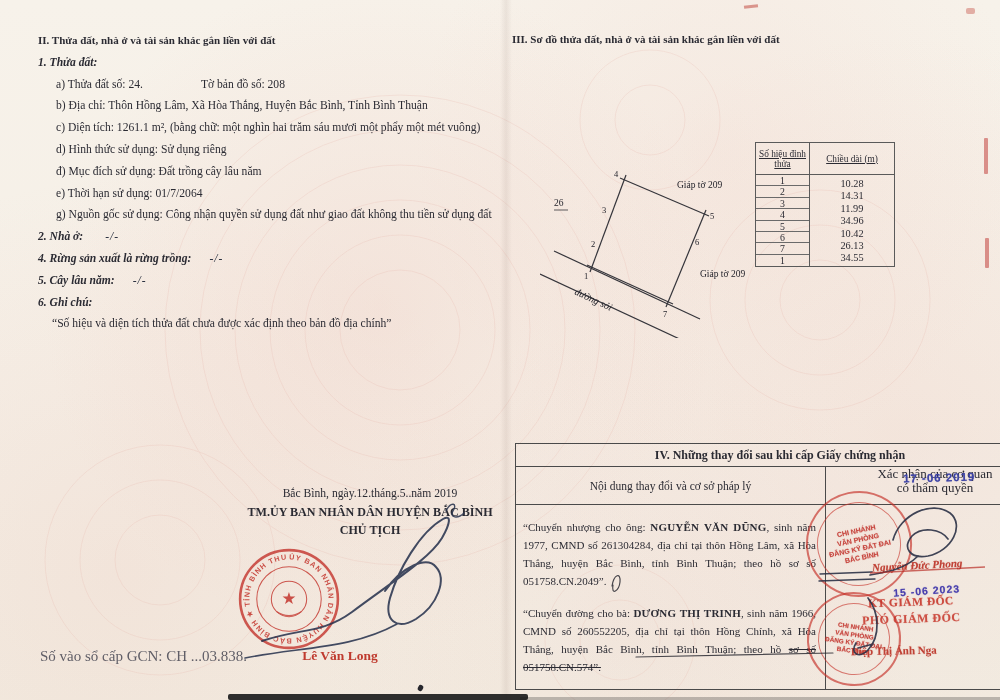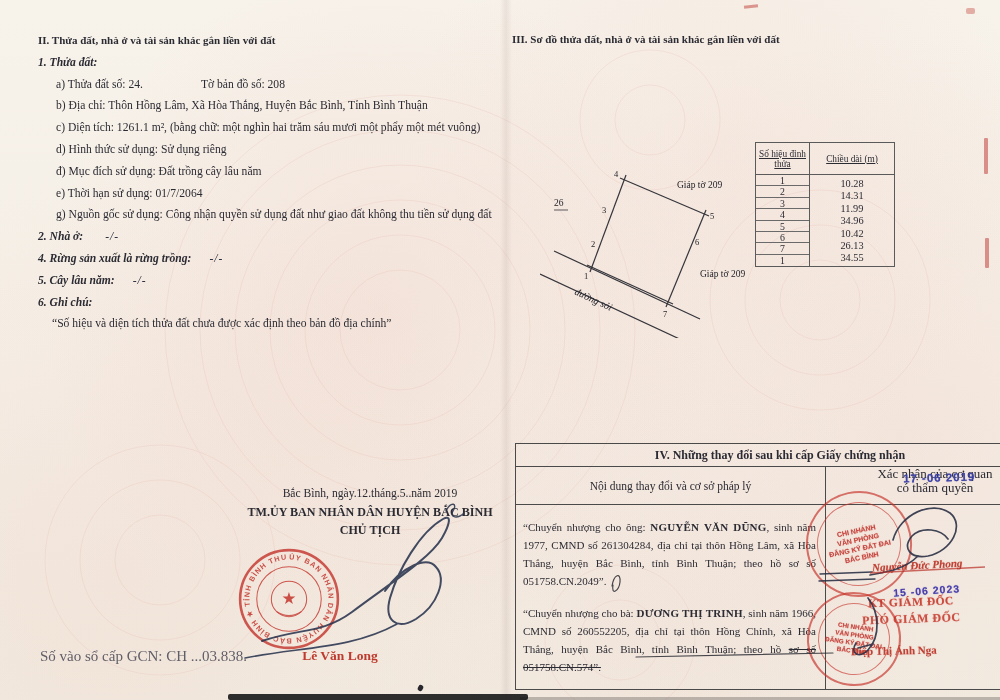--- a/index.html
+++ b/index.html
@@ -238,21 +238,21 @@
         <span><span>Xác nhận của cơ quan</span><br>
         <span>có thẩm quyền</span></span>
       </div>
     </div>
     <div id="sec4-body">
       <div class="c1">
         <div class="entry">
           <span>“Chuyển nhượng cho ông: </span><b>NGUYỄN VĂN DŨNG</b><span>, sinh năm 1977, CMND số 261304284, địa chỉ tại thôn Hồng Lâm, xã Hòa Thắng, huyện Bắc Bình, tỉnh Bình Thuận; theo hồ sơ số 051758.CN.2049”.</span>
         </div>
         <div class="entry">
-          <span>“Chuyển nhượng cho bà: </span><b>DƯƠNG THỊ TRINH</b><span>, sinh năm 1966, CMND số 260552205, địa chỉ tại thôn Hồng Chính, xã Hòa Thắng, huyện Bắc Bình, tỉnh Bình Thuận; theo hồ </span><span class="struck">sơ số 051758.CN.574”.</span>
+          <span>“Chuyển đường cho bà: </span><b>DƯƠNG THỊ TRINH</b><span>, sinh năm 1966, CMND số 260552205, địa chỉ tại thôn Hồng Chính, xã Hòa Thắng, huyện Bắc Bình, tỉnh Bình Thuận; theo hồ </span><span class="struck">sơ số 051758.CN.574”.</span>
         </div>
       </div>
       <div class="c2"></div>
     </div>
   </div>
 
   <div class="abs bluestamp" id="date1">17 -06 2019</div>
   <div class="abs bstamp" id="bstamp1">
     <div class="ring2"></div>
     <div class="ctr">

